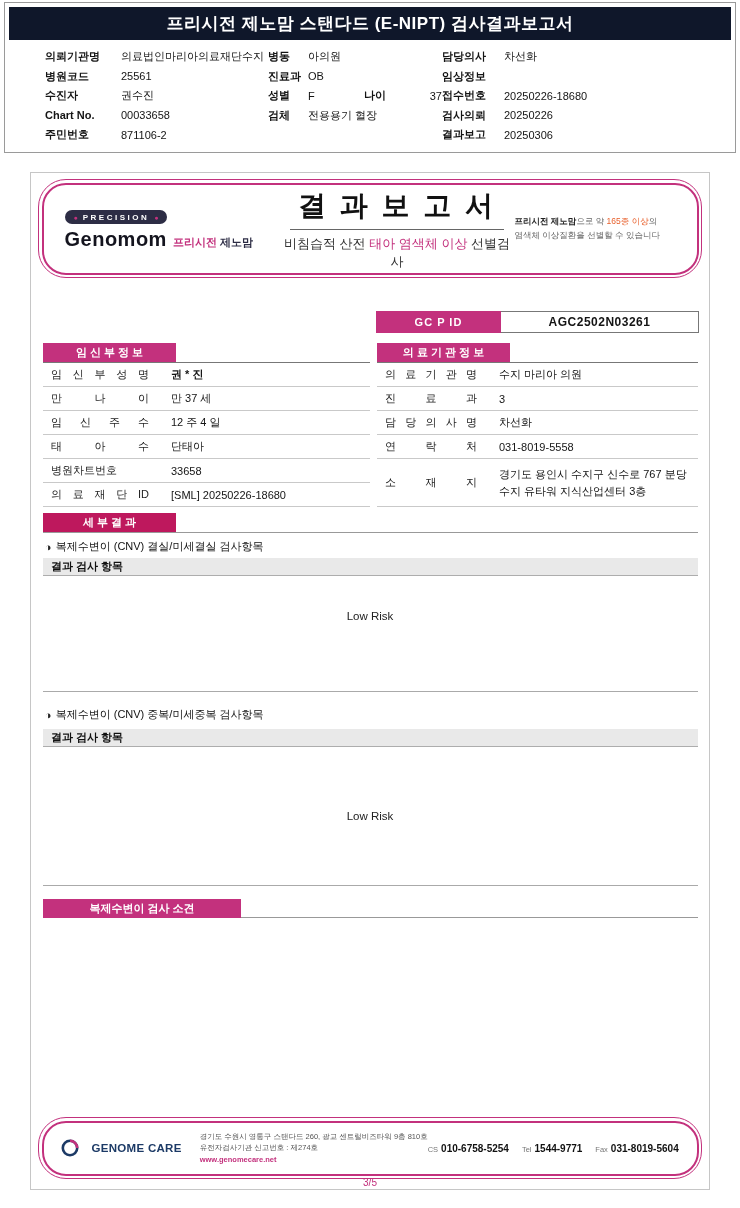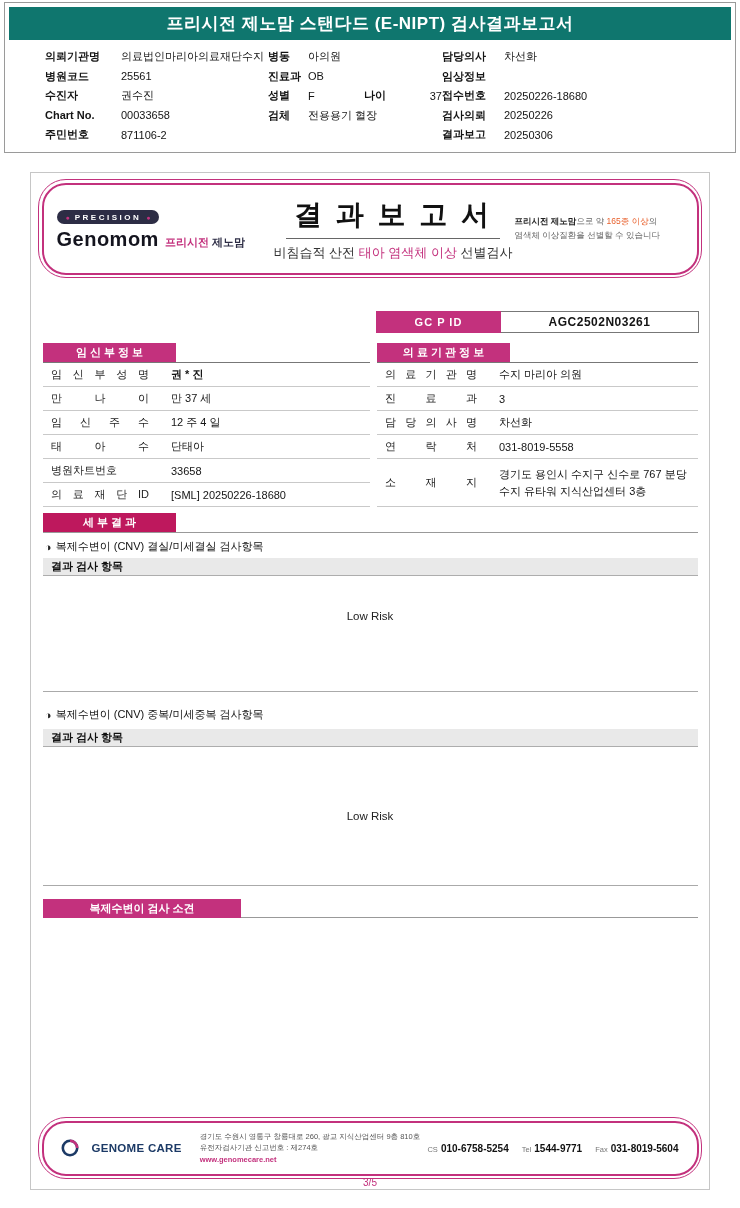--- a/index.html
+++ b/index.html
@@ -7,21 +7,21 @@
     width:740px; height:1208px; background:#ffffff; position:relative;
     font-family:"Liberation Sans","DejaVu Sans",sans-serif; color:#141414;
     overflow:hidden;
   }
   .accent { color:#C3317D; }
   .orange { color:#E8602C; }
 
   
   .top-section { position:absolute; left:4px; top:2px; width:732px; height:151px;
     border:1px solid #9a9a9a; background:#fff; padding:4px; }
-  .title-bar { height:33px; background:#0f766e; color:#fff; display:flex;
+  .title-bar { height:33px; background:#0f172a; color:#fff; display:flex;
     align-items:center; justify-content:center; font-weight:bold; font-size:17px; letter-spacing:.5px; }
   .info-grid { padding:7px 12px 0 14px; font-size:11px; }
   .info-row { display:flex; align-items:center; height:19.5px; white-space:nowrap;margin-left:22px; }
   .c1l { width:76px; font-weight:bold; }
   .c1v { width:147px; overflow:visible; }
   .c2l { width:40px; font-weight:bold; }
   .c2v { width:134px; }
   .c2vs { width:56px; }
   .c2l2 { width:36px; font-weight:bold; }
   .c2v2 { width:42px;text-align:right; }
@@ -30,21 +30,21 @@
 
   
   .page { position:absolute; left:30px; top:172px; width:680px; height:1018px;
     border:1px solid #c6c6c6; background:#fff; }
 
   .rbox { position:absolute; border:1.5px solid #C3317D; border-radius:28px; padding:2.5px; background:#fff; }
   .rbox-inner { width:100%; height:100%; border:2.5px solid #C3317D; border-radius:24px;
     display:flex; align-items:center; }
   .report-head { left:7px; right:7px; top:6px; height:99px; }
 
-  .brand { width:228px; padding-left:13px; }
+  .brand { width:228px; padding-left:13px;margin-left:8px; }
   .badge { display:inline-flex; align-items:center; gap:5px; background:#2d2d45; color:#fff;
     font-size:8px; letter-spacing:2.5px; padding:2.5px 9px; border-radius:9px; font-weight:bold; }
   .badge .dot { color:#C3317D; font-size:7px; letter-spacing:0; }
   .brand-line { margin-top:4px; display:flex; align-items:baseline; gap:6px; }
   .brand-name { font-size:20px; font-weight:bold; letter-spacing:.5px; color:#14141e; }
   .brand-sub { font-size:11px; font-weight:bold; color:#2d2d45; }
 
   .title-block { flex:1; text-align:center; }
   .title-wrap { display:inline-block; border-bottom:1.5px solid #666; padding:0 8px 4px; }
   .rpt-title { font-size:28px; font-weight:bold; letter-spacing:3px; color:#111; }
@@ -282,21 +282,21 @@
   <div class="rbox footer-box">
     <div class="rbox-inner">
       <div class="gc-logo">
         <svg width="20" height="20" viewBox="0 0 20 20">
           <circle cx="10" cy="10" r="7.2" fill="none" stroke="#1c3a66" stroke-width="2.6"></circle>
           <path d="M10 2.8 A7.2 7.2 0 0 1 17.2 10" fill="none" stroke="#C3317D" stroke-width="2.6"></path>
         </svg>
         <span class="gc-logo-text">GENOME CARE</span>
       </div>
       <div class="addr">
-        <div>경기도 수원시 영통구 창룡대로 260, 광교 지식산업센터 9층 810호</div>
+        <div>경기도 수원시 영통구 스탠다드 260, 광교 센트럴비즈타워 9층 810호</div>
         <div>유전자검사기관 신고번호 : 제274호</div>
         <div class="web">www.genomecare.net</div>
       </div>
       <div class="fspacer"></div>
       <div class="contact">
         <span><span class="cl">CS</span><span class="cv">010-6758-5254</span></span>
         <span><span class="cl">Tel</span><span class="cv">1544-9771</span></span>
         <span><span class="cl">Fax</span><span class="cv">031-8019-5604</span></span>
       </div>
     </div>

